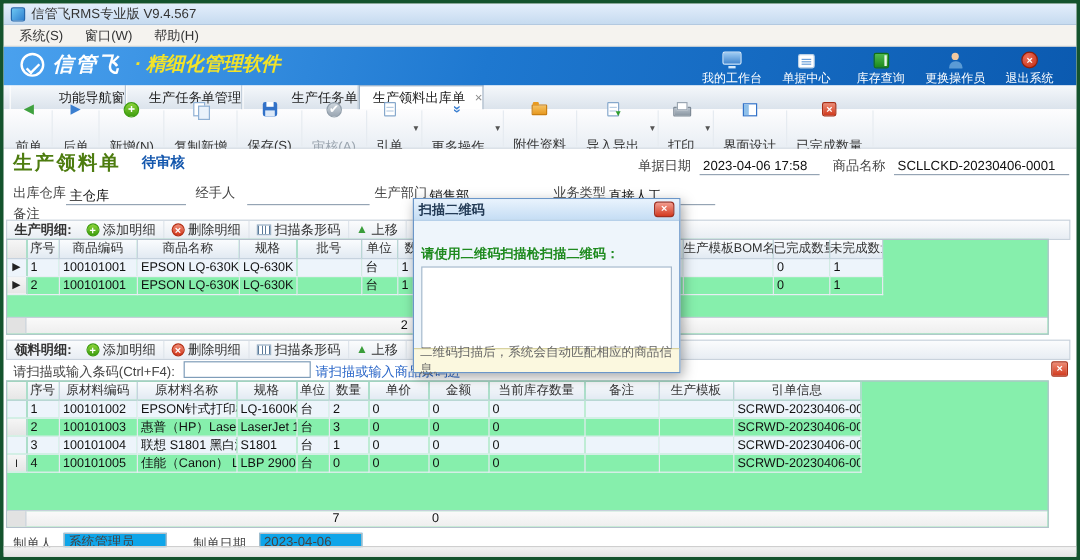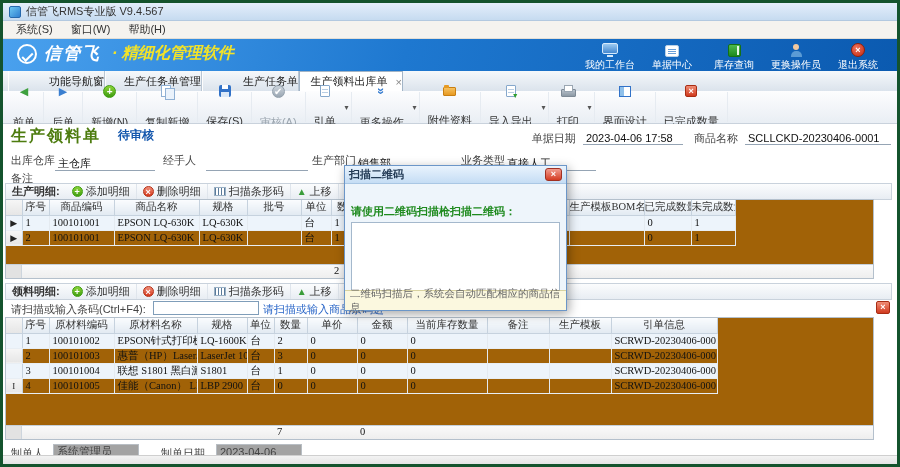--- a/index.html
+++ b/index.html
@@ -119,21 +119,21 @@
   .fval { position:absolute; top:4px; border-bottom:1px solid #95a4b4; padding:1px 3px; height:16px; color:#111; }
 
   .secbar { position:absolute; left:2px; right:5px; height:17px; display:flex; align-items:center;
             background:linear-gradient(#fbfcfd,#e8edf3); border:1px solid #c9d2dc; font-size:11px; padding:0 4px; }
   .sec-title { font-weight:bold; color:#333; padding:0 6px 0 2px; }
   .sbtn { display:flex; align-items:center; gap:3px; padding:0 6px; height:100%; cursor:pointer;
           border-right:1px solid #dfe5ec; color:#333; white-space:nowrap; }
   .up { color:#3a9d3a; font-size:10px; } .down { color:#3b7fd0; font-size:10px; }
   .refresh { color:#2f74c9; font-weight:bold; font-size:12px; }
 
-  .grid-wrap { position:absolute; left:2px; right:23px; background:#a16207; border:1px solid #b4c0cc; overflow:hidden;font-family:Liberation Serif, serif; }
+  .grid-wrap { position:absolute; left:2px; right:23px; background:#86efac; border:1px solid #b4c0cc; overflow:hidden; }
   table.grid { border-collapse:collapse; table-layout:fixed; font-size:10.5px; }
   table.grid th { height:15px; font-weight:normal; color:#333; text-align:center;
                   background:linear-gradient(#fafcfe,#e2eaf2); border-right:1px solid #c6d2de;
                   border-bottom:1px solid #c6d2de; overflow:hidden; white-space:nowrap; }
   table.grid td { height:14px; padding:0 3px; border-right:1px solid #e4eaf0; border-bottom:1px solid #e8eef4;
                   overflow:hidden; white-space:nowrap; color:#111; }
   table.grid tbody tr:nth-child(odd) td { background:#edf4fb; }
   table.grid td.sel, table.grid th.sel { background:linear-gradient(#f6f6f6,#e6e6e6); border-right:1px solid #c6d2de;
                   text-align:center; font-size:9px; color:#222; padding:0; }
   .grid-footer { position:absolute; left:0; right:0; bottom:0; height:14px; font-size:10.5px; color:#111;
@@ -145,21 +145,21 @@
   .barcode-row { position:absolute; left:2px; right:5px; top:177px; height:16px; }
   .barcode-row .flabel { left:6px; top:1px; }
   .bc-input { position:absolute; left:148px; top:0; width:106px; height:14px; border:1px solid #7f9db9;
               font-size:11px; padding:0 2px; }
   .bc-hint { position:absolute; left:258px; top:1px; color:#2a66c8; white-space:nowrap; }
   .redx { position:absolute; right:2px; top:0; width:14px; height:13px; border:1px solid #a82d14; border-radius:2px;
           background:linear-gradient(#ef8d76,#d13a1e); color:#fff; font-size:9px; line-height:11px;
           text-align:center; font-weight:bold; cursor:pointer; }
 
   .maker-row { position:absolute; left:8px; right:6px; top:320px; height:17px; }
-  .ro-input { position:absolute; top:0; height:15px; background:#a3a3a3; border:1px solid #b8bec4;
+  .ro-input { position:absolute; top:0; height:15px; background:#0ea5e9; border:1px solid #b8bec4;
               font-size:11px; color:#444; padding:0 3px; }
 
   .statusbar { position:absolute; left:0; right:0; bottom:0; height:9px;
                background:linear-gradient(#f3f3f3,#e4e4e4); border-top:1px solid #cfcfcf; }
 
   
   .dialog { position:absolute; left:341px; top:162px; width:223px; height:146px; background:#eef5fb;
             border:1px solid #6b96c8; box-shadow:2px 3px 10px rgba(0,0,0,.35); z-index:50; }
   .dlg-title { height:18px; display:flex; align-items:center; padding:0 4px; font-size:11px; font-weight:bold;
                color:#223a55; background:linear-gradient(#e9f3fd,#c5ddf4); border-bottom:1px solid #a9c7e4; }

